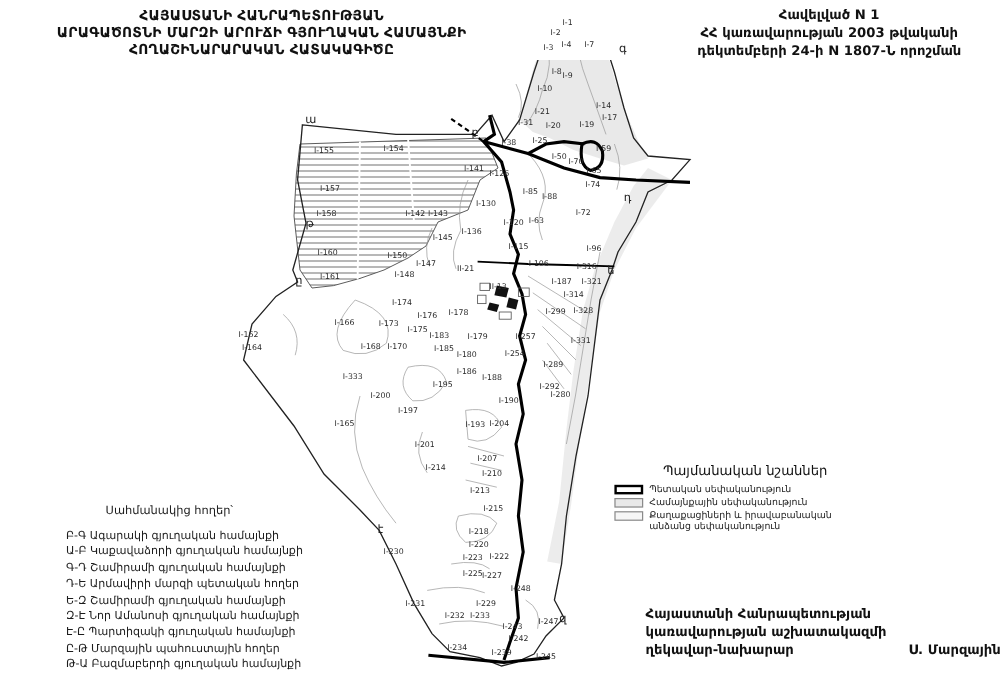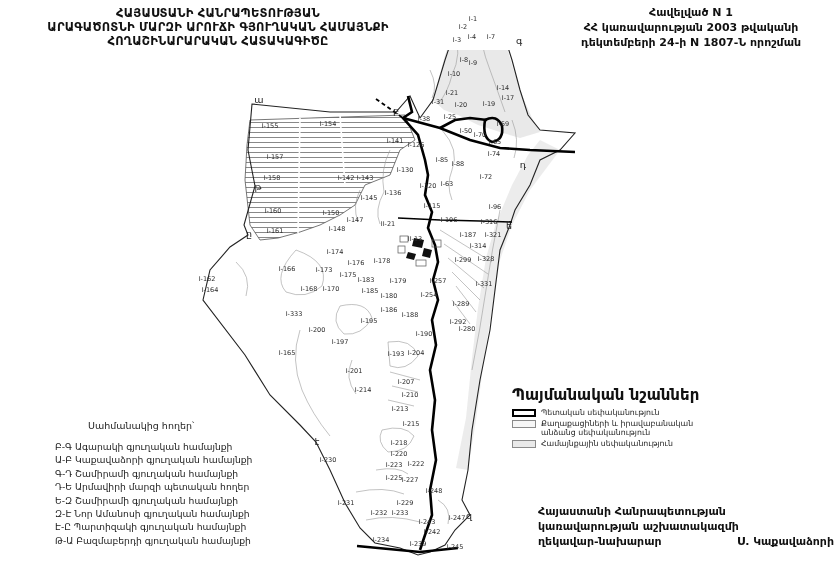--- a/index.html
+++ b/index.html
@@ -9,21 +9,21 @@
             font-weight:bold;font-size:11.5px;line-height:14px;letter-spacing:.2px;}
   .hdr-right{position:absolute;left:545px;top:5px;width:292px;text-align:center;
              font-weight:bold;font-size:11px;line-height:15px;}
   .map-wrap{position:absolute;left:0;top:0;width:840px;height:469px;}
   .map-svg{position:absolute;left:170px;top:50px;}
   .plabel{position:absolute;transform:translate(-50%,-50%);font-size:6.5px;color:#2a2a2a;
           white-space:nowrap;line-height:6.5px;}
   .bletter{position:absolute;transform:translate(-50%,-50%);font-size:9.5px;color:#222;
            line-height:9.5px;}
   .legend{position:absolute;left:512px;top:386px;width:218px;}
-  .legend-title{font-size:15px;font-weight:bold;text-align:left;margin-bottom:4px;color:#111;}
+  .legend-title{font-size:11px;font-weight:normal;text-align:center;margin-bottom:4px;color:#111;}
   .legend-row{display:flex;align-items:flex-start;margin-bottom:2px;}
   .swatch{width:24px;height:8px;flex:0 0 24px;margin-right:5px;margin-top:1px;box-sizing:border-box;}
   .swatch.state{border:2.5px solid #000;background:#fff;}
   .swatch.community{border:1px solid #8a8a8a;background:#e9e9e9;}
   .swatch.private{border:1px solid #8a8a8a;background:#f6f6f6;}
   .legend-label{font-size:7.8px;line-height:9px;color:#1c1c1c;width:160px;}
   .border-lands{position:absolute;left:55px;top:420px;width:230px;}
   .bl-title{font-size:9.5px;margin-left:33px;margin-bottom:9px;color:#1c1c1c;}
   .bl-item{font-size:9.2px;line-height:13.4px;color:#1c1c1c;white-space:nowrap;}
   .signature{position:absolute;left:538px;top:504px;width:296px;font-weight:bold;
@@ -237,46 +237,47 @@
   </div>
 
   <div class="legend">
     <div class="legend-title">Պայմանական նշաններ</div>
     <div id="legend-rows">
         <div class="legend-row">
           <span class="swatch state"></span>
           <span class="legend-label">Պետական սեփականություն</span>
         </div>
         <div class="legend-row">
+          <span class="swatch community"></span>
+          <span class="legend-label">Համայնքային սեփականություն</span>
+        </div>
+        <div class="legend-row">
           <span class="swatch private"></span>
           <span class="legend-label">Քաղաքացիների և իրավաբանական անձանց սեփականություն</span>
-        </div>
-        <div class="legend-row">
-          <span class="swatch community"></span>
-          <span class="legend-label">Համայնքային սեփականություն</span>
         </div>
       </div>
   </div>
 
   <div class="border-lands">
     <div class="bl-title">Սահմանակից հողեր՝</div>
     <div id="bl-items">
         <div class="bl-item">Բ-Գ Ագարակի գյուղական համայնքի</div>
         <div class="bl-item">Ա-Բ Կաքավաձորի գյուղական համայնքի</div>
         <div class="bl-item">Գ-Դ Շամիրամի գյուղական համայնքի</div>
         <div class="bl-item">Դ-Ե Արմավիրի մարզի պետական հողեր</div>
         <div class="bl-item">Ե-Զ Շամիրամի գյուղական համայնքի</div>
         <div class="bl-item">Զ-Է Նոր Ամանոսի գյուղական համայնքի</div>
         <div class="bl-item">Է-Ը Պարտիզակի գյուղական համայնքի</div>
+        <div class="bl-item">Ը-Թ Մարզային պահուստային հողեր</div>
         <div class="bl-item">Թ-Ա Բազմաբերդի գյուղական համայնքի</div>
       </div>
   </div>
 
   <div class="signature">
     <div>Հայաստանի Հանրապետության</div>
     <div>կառավարության աշխատակազմի</div>
     <div class="sig-row3">
       <span>ղեկավար-նախարար</span>
-      <span>Ս. Կաքավաձորի</span>
+      <span>Ս. Մարզային</span>
     </div>
   </div>
 
 </div>
 
 </body></html>

